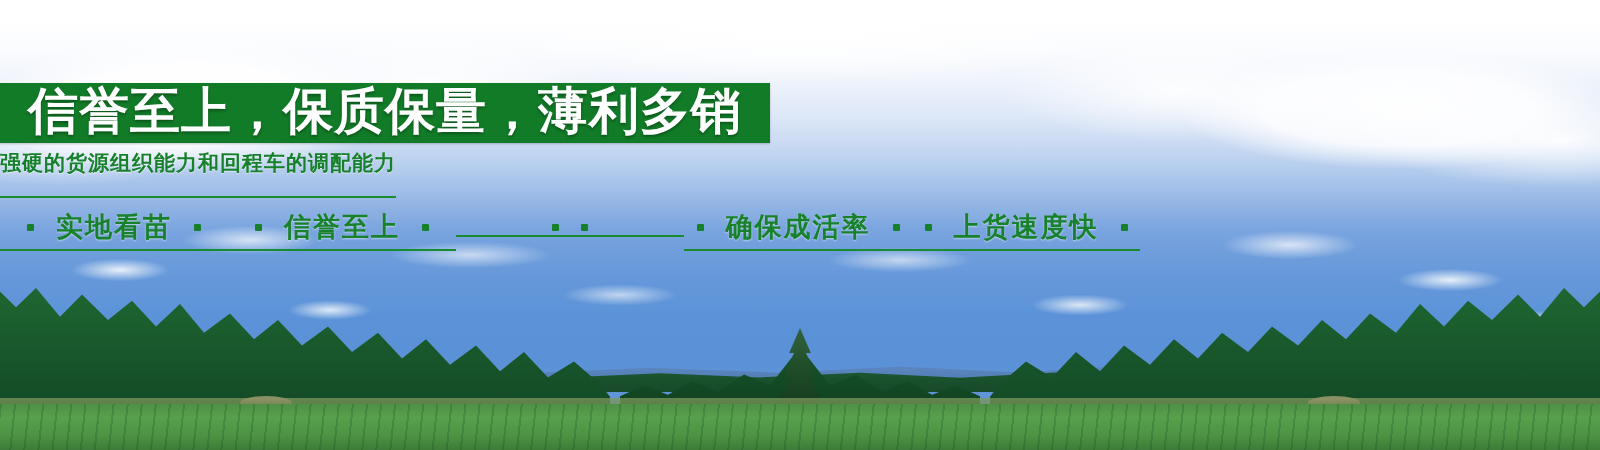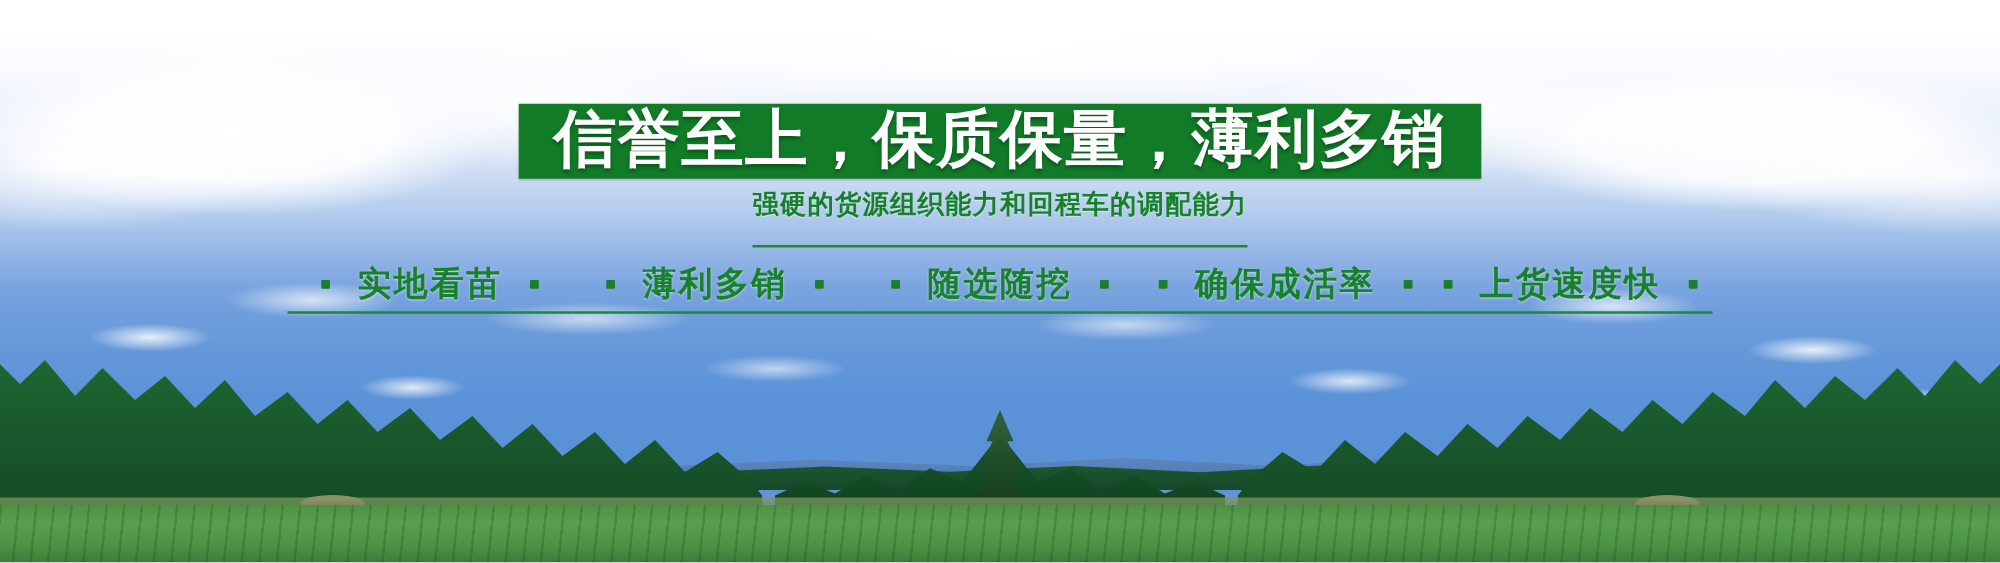--- a/index.html
+++ b/index.html
@@ -129,21 +129,21 @@
   .moundL,.moundR{
     position:absolute;bottom:40px;width:52px;height:14px;
     background:linear-gradient(to bottom,#9a9a6e,#6f7a4a);
     border-radius:50% 50% 0 0;opacity:.9;
   }
   .moundL{left:240px;} .moundR{right:240px;}
 
   
   .content{
     position:absolute;left:0;right:0;top:0;
-    display:flex;flex-direction:column;align-items:center;
+    display:flex;flex-direction:column;align-items:flex-start;
   }
   .headline-bar{
     margin-top:83px;
     background:#117b27;
     padding:2px 28px 6px 28px;
     box-shadow:0 1px 2px rgba(0,0,0,.22);
   }
   .headline{
     color:#ffffff;
     font-size:50px;
@@ -221,27 +221,26 @@
     <div class="points">
 
       <div class="point">
         <span class="dot"></span>
         <span class="ptext">实地看苗</span>
         <span class="dot"></span>
       </div>
 
       <div class="point">
         <span class="dot"></span>
-        <span class="ptext">薄利多销</span>
-        <span class="dot"></span>
-      </div>
-
-      <div class="point">
-        <span class="dot"></span>
-        <span class="ptext">随选随挖</span>
+        <span class="ptext">信誉至上</span>
+        <span class="dot"></span>
+      </div>
+
+      <div class="point">
+        <span class="dot"></span>
         <span class="dot"></span>
       </div>
 
       <div class="point">
         <span class="dot"></span>
         <span class="ptext">确保成活率</span>
         <span class="dot"></span>
       </div>
 
       <div class="point">

